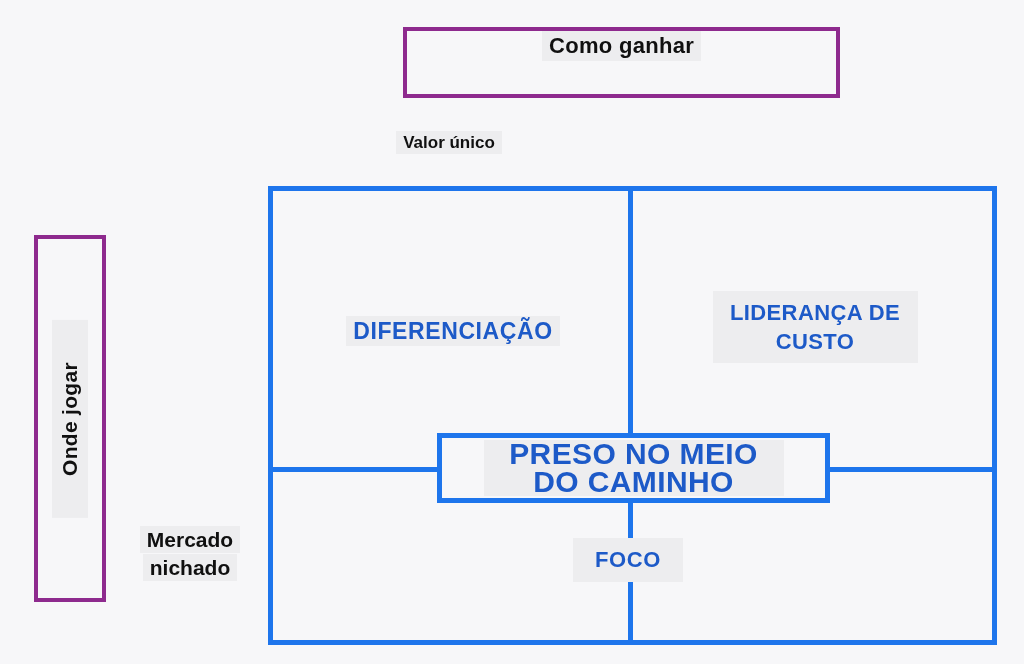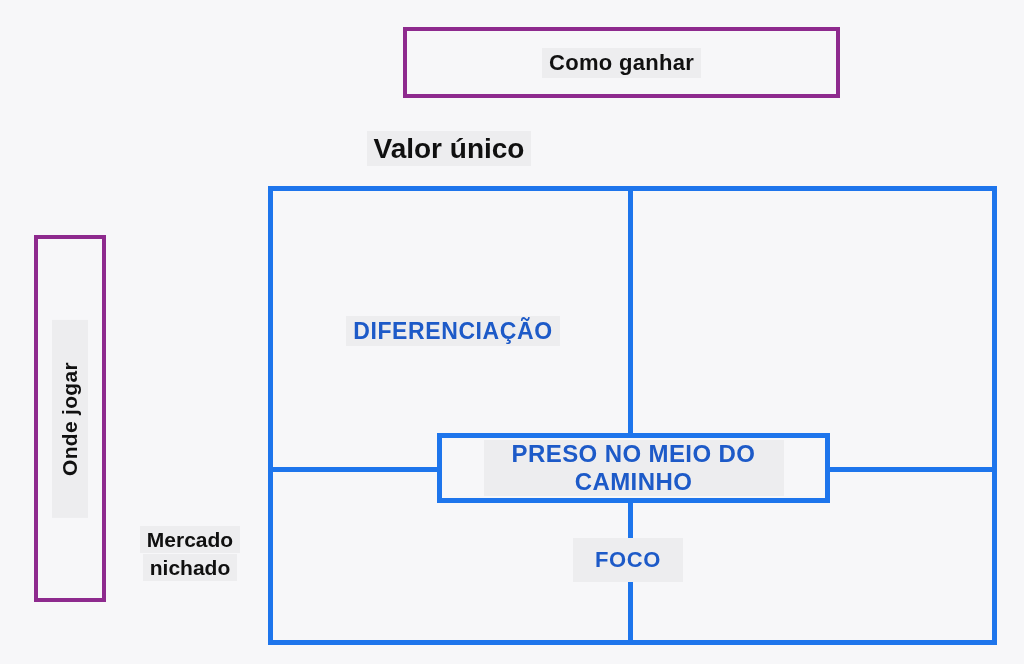--- a/index.html
+++ b/index.html
@@ -30,32 +30,32 @@
     -webkit-box-decoration-break: clone;
     box-decoration-break: clone;
   }
 
   
   .como-box {
     position: absolute;
     left: 403px; top: 27px;
     width: 437px; height: 71px;
     border: 4px solid var(--purple);
-    display: flex; align-items: center; justify-content: center;
+    display: flex; align-items: flex-start; justify-content: center;
     font-size: 22px;
     letter-spacing: 0.3px;
   }
 
   
   .col-label {
     position: absolute;
     top: 133px;
     width: 330px;
     text-align: center;
-    font-size: 28px;
+    font-size: 17px;
   }
   .col-label.left  { left: 284px; }
   .col-label.right { left: 650px; }
 
   
   .matrix-frame {
     position: absolute;
     left: 268px; top: 186px;
     width: 729px; height: 459px;
     border: 5px solid var(--blue-line);
@@ -109,21 +109,21 @@
     left: 437px; top: 433px;
     width: 393px; height: 70px;
     border: 5px solid var(--blue-line);
     background: var(--background);
     display: flex; align-items: center; justify-content: center;
     z-index: 2;
   }
   .preso-box .hl {
     max-width: 300px;
     text-align: center;
-    font-size: 24px;
+    font-size: 30px;
     line-height: 28px;
     color: var(--blue-text);
     letter-spacing: 0.4px;
     padding: 0 4px;
   }
   .cell-foco {
     position: absolute;
     left: 543px; top: 538px;
     width: 170px;
     text-align: center;
@@ -176,20 +176,23 @@
   </div>
 
   <div class="matrix-frame"></div>
   <div class="divider-v"></div>
   <div class="divider-h"></div>
 
   <div class="cell-dif">
     <span class="hl">DIFERENCIAÇÃO</span>
   </div>
 
+  <div class="cell-lid">
+    <span class="hl">LIDERANÇA DE CUSTO</span>
+  </div>
 
   <div class="preso-box">
     <span class="hl">PRESO NO MEIO DO CAMINHO</span>
   </div>
 
   <div class="cell-foco">
     <span class="hl">FOCO</span>
   </div>
 
   <div class="onde-box">

